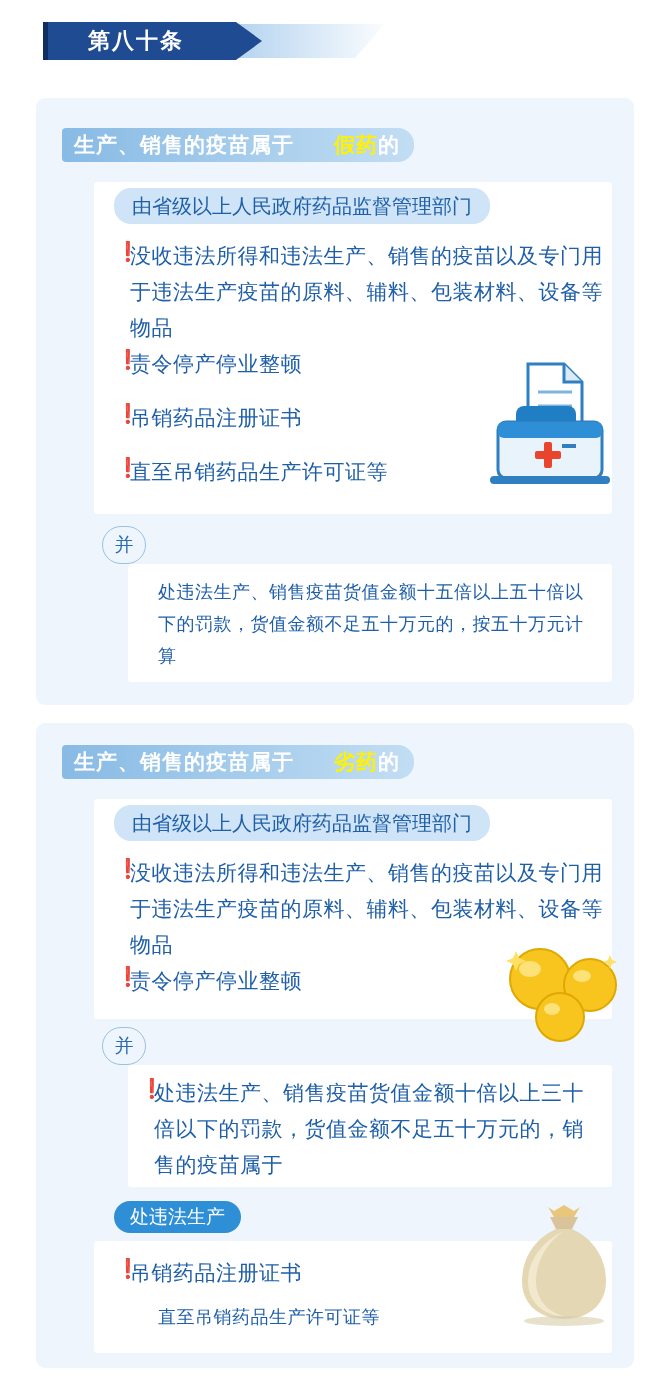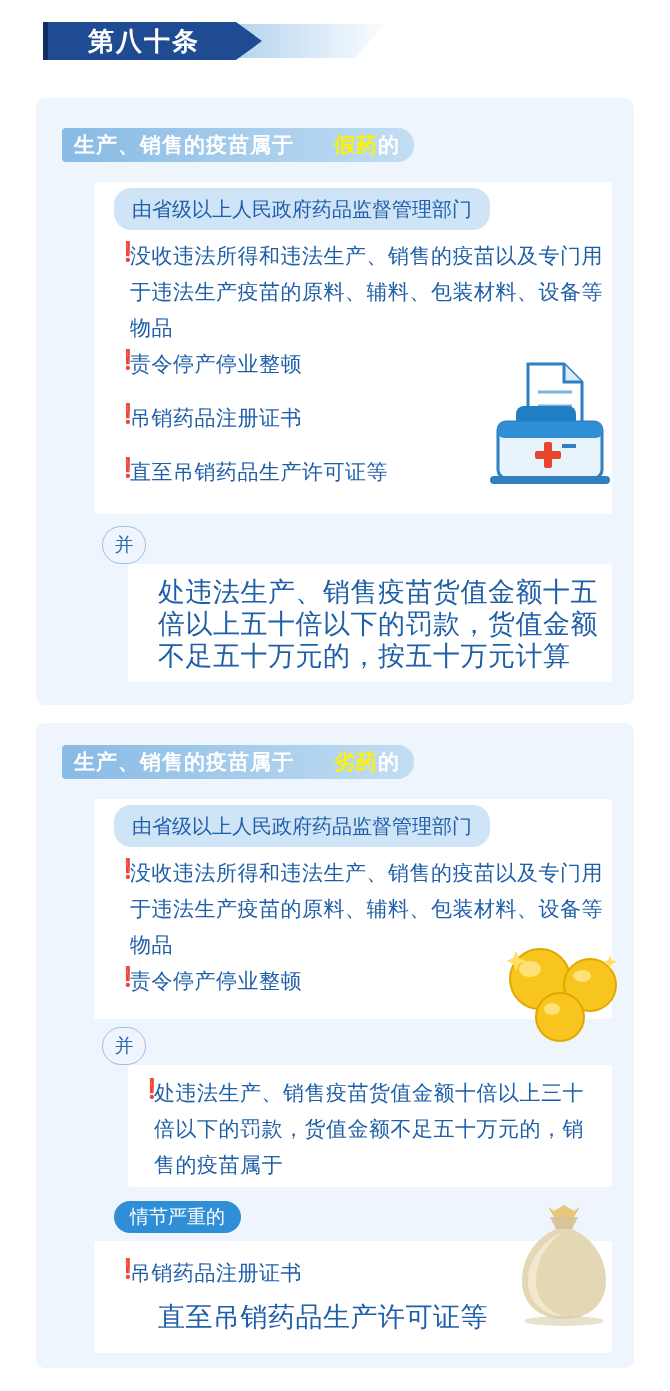--- a/index.html
+++ b/index.html
@@ -65,21 +65,21 @@
     top: 24px;
     width: 160px;
     height: 34px;
     background: linear-gradient(90deg, rgba(110,170,225,0.55), rgba(200,226,245,0.08));
     clip-path: polygon(14px 0, 100% 0, calc(100% - 30px) 100%, 0 100%);
   }
   .header-title {
     position: relative;
     z-index: 4;
     color: #ffffff;
-    font-size: 26px;
+    font-size: 22px;
     font-weight: bold;
     letter-spacing: 2px;
     margin-left: 52px;
   }
 
   
   .panel {
     position: absolute;
     left: 36px;
     width: 598px;
@@ -107,21 +107,21 @@
   }
   .clause-head .hl {
     color: #fff200;
     margin-left: 40px;
   }
 
   
   .authority {
     position: absolute;
     left: 78px;
-    height: 42px;
+    height: 36px;
     display: flex;
     align-items: center;
     padding: 0 18px;
     border-radius: 17px;
     background: #cfe4f6;
     color: #1f5fa8;
     font-size: 20px;
     white-space: nowrap;
   }
 
@@ -150,21 +150,21 @@
   }
   .item-text {
     color: #1f5fa8;
     font-size: 21px;
     line-height: 36px;
     letter-spacing: 0.5px;
   }
   .plain-text {
     position: absolute;
     color: #1f5fa8;
-    font-size: 27px;
+    font-size: 18px;
     line-height: 32px;
     letter-spacing: 0.5px;
   }
 
   
   .and-circle {
     position: absolute;
     width: 42px;
     height: 36px;
     border: 1px solid #9dbfe0;
@@ -299,21 +299,21 @@
   </svg>
 
   <div class="and-circle" style="left:66px; top:304px;">并</div>
 
   <div class="card" style="left:92px; top:342px; width:484px; height:122px;"></div>
   <div class="item" style="left:104px; top:352px; width:460px;">
     <span class="bullet">❗</span>
     <span class="item-text">处违法生产、销售疫苗货值金额十倍以上三十倍以下的罚款，货值金额不足五十万元的，销售的疫苗属于</span>
   </div>
 
-  <div class="severe" style="top:478px;">情节严重的</div>
+  <div class="severe" style="top:478px;">处违法生产</div>
 
   <div class="card" style="left:58px; top:518px; width:518px; height:112px;"></div>
 
   <div class="item" style="left:80px; top:532px; width:400px;">
     <span class="bullet">❗</span>
     <span class="item-text">吊销药品注册证书</span>
   </div>
 
   <div class="plain-text" style="left:122px; top:578px; width:400px;">直至吊销药品生产许可证等</div>
 

